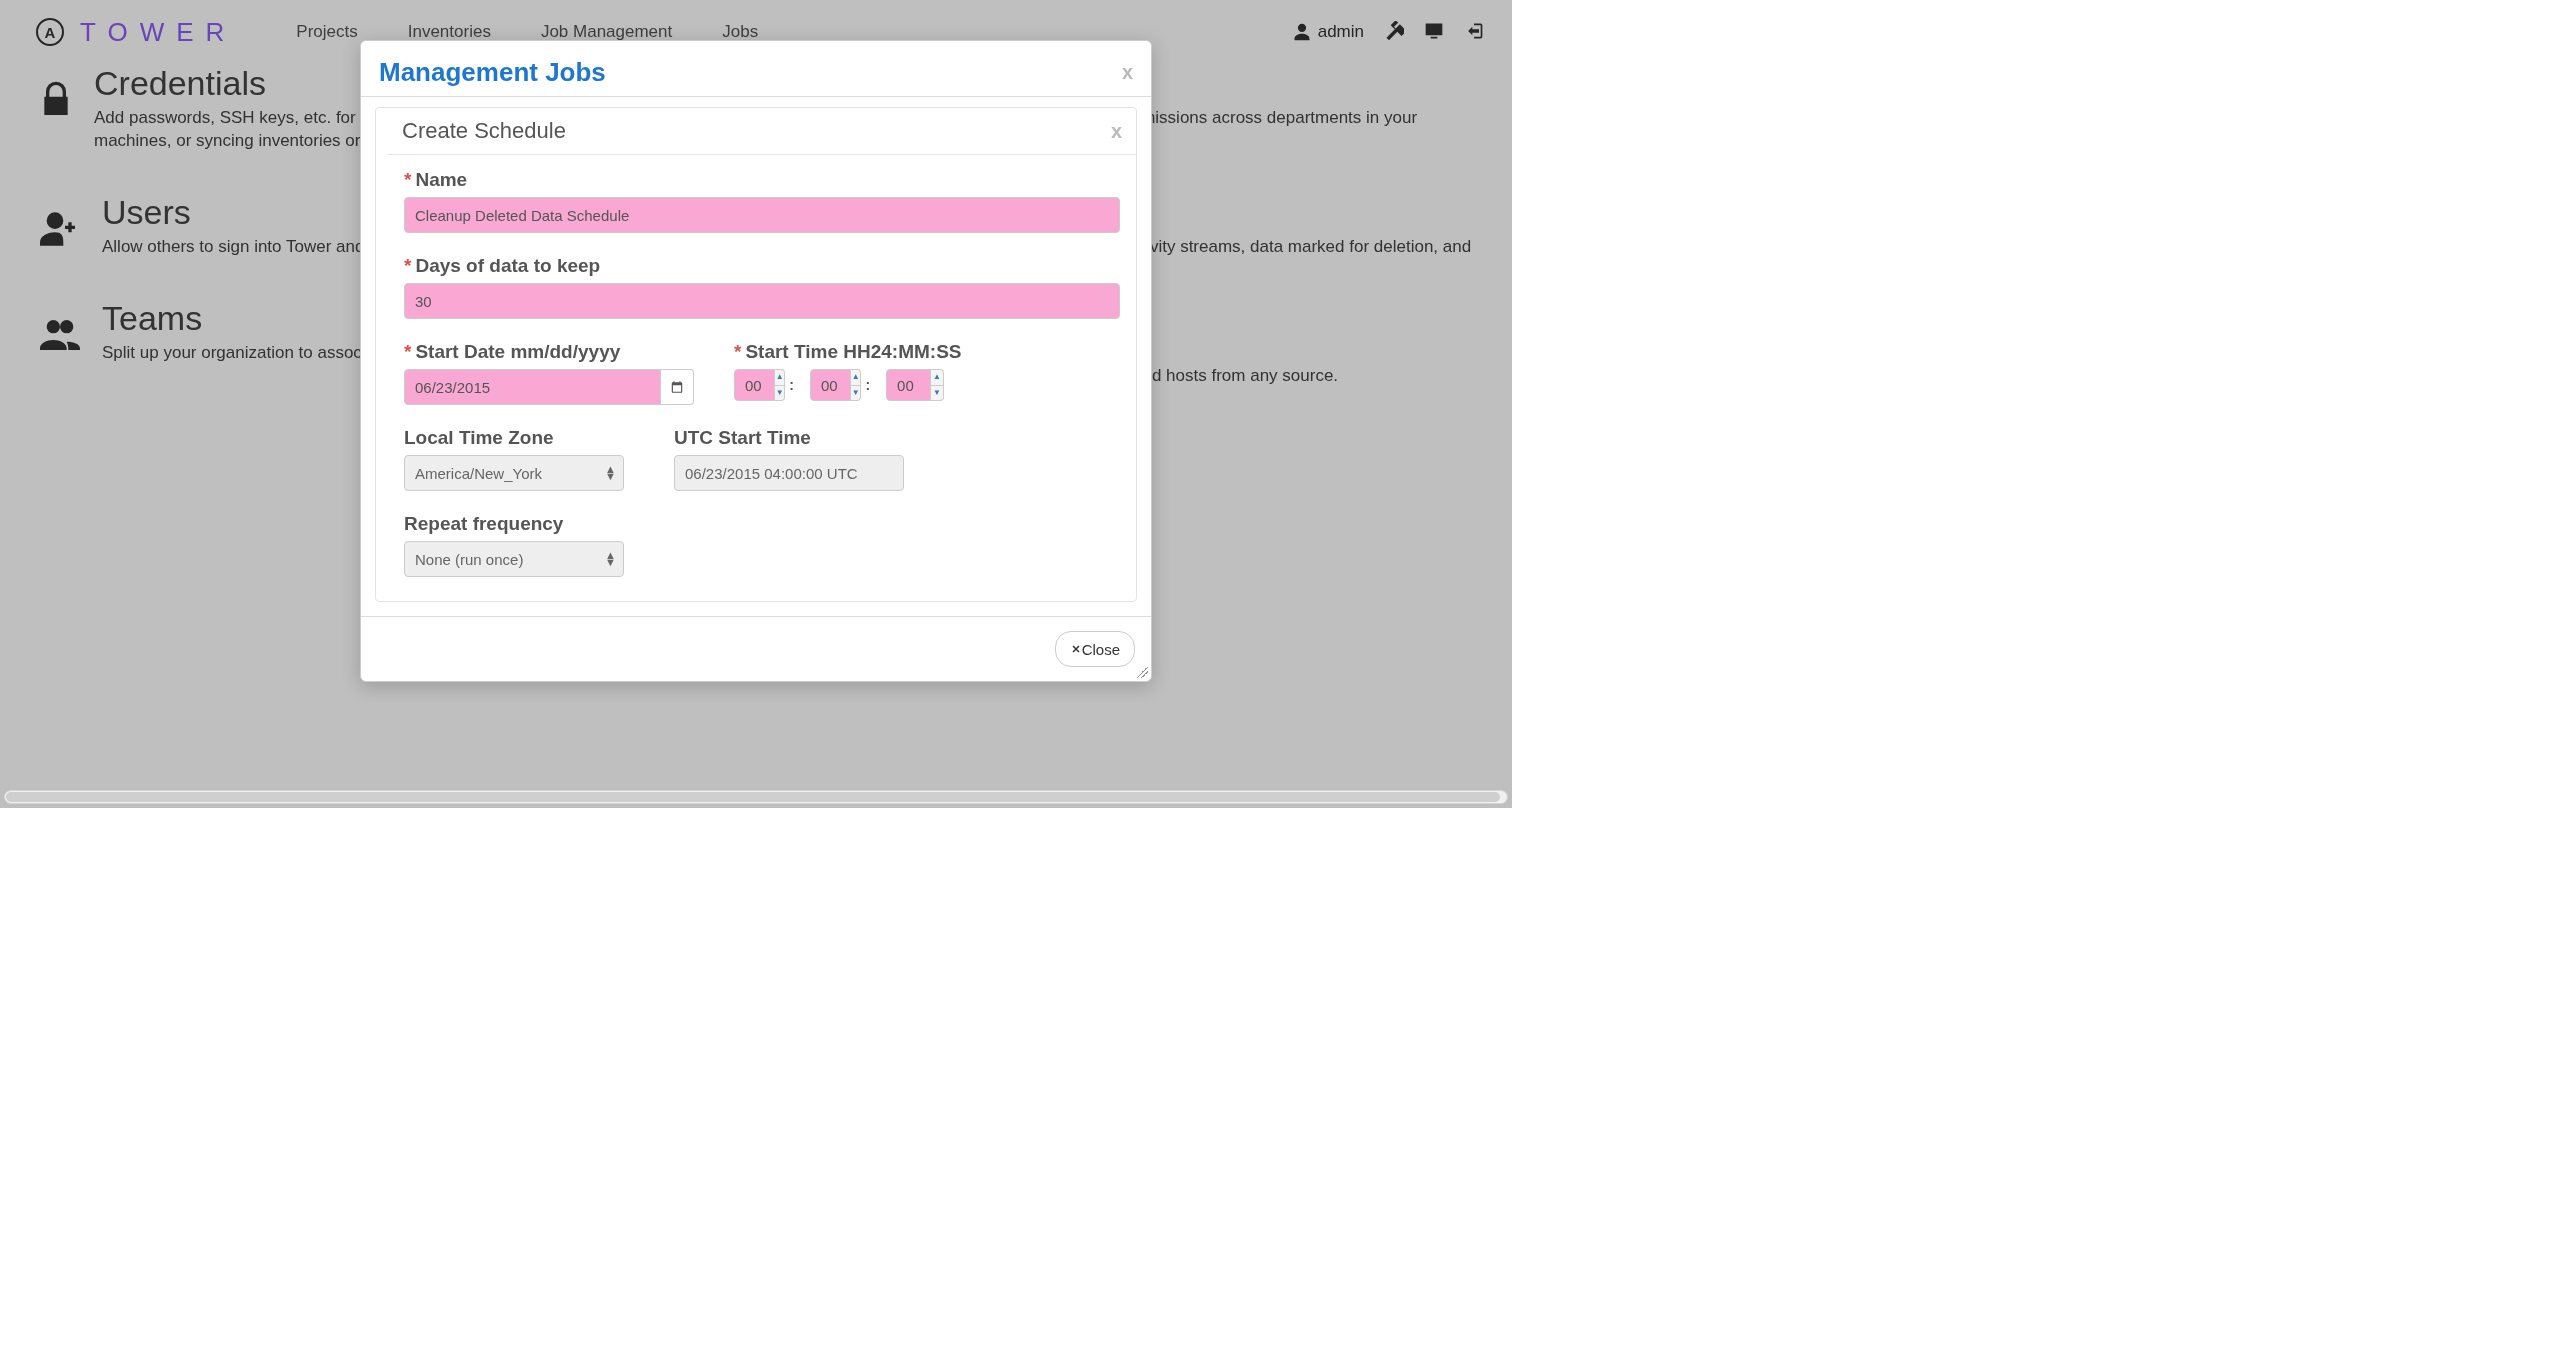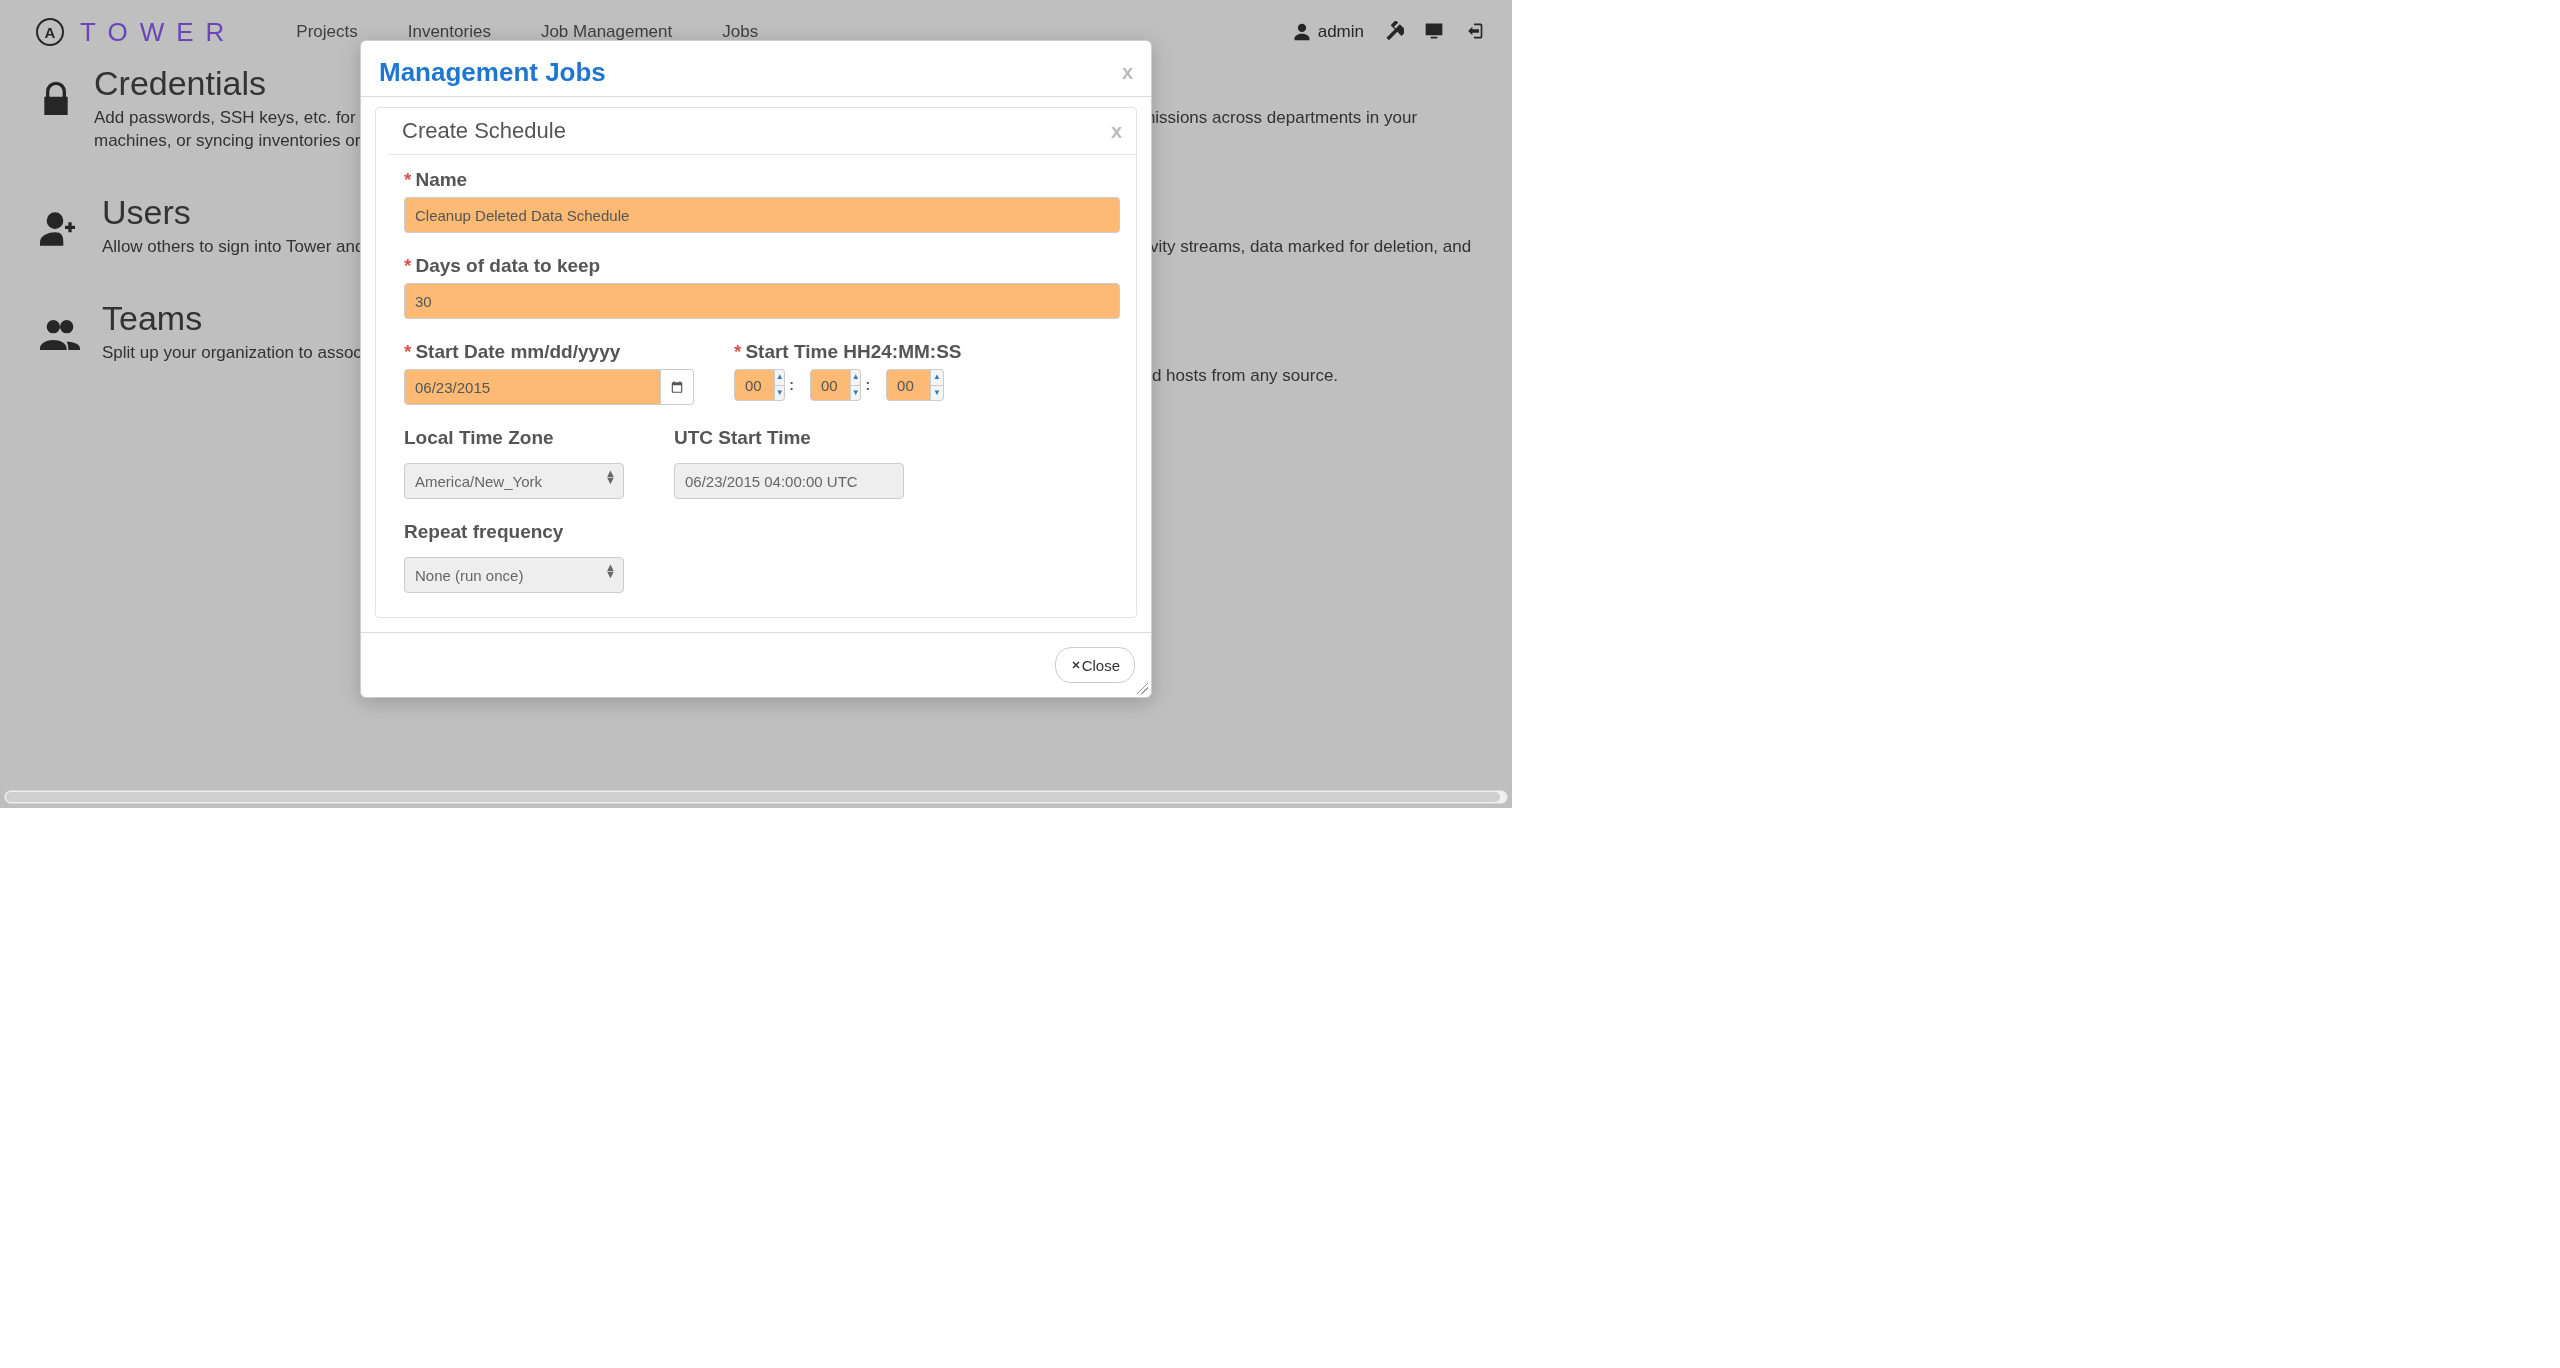--- a/index.html
+++ b/index.html
@@ -90,23 +90,23 @@
     display:flex; align-items:center;
   }
   .panel-hd h2 { font-size:22px; font-weight:500; color:#555; flex:1; }
   .panel-body { padding: 14px 16px 20px 16px; }
 
   .fld { margin-bottom: 22px; }
   .fld label { display:block; font-size:19px; font-weight:700; color:#555; margin-bottom:6px; }
   .fld label .req { color:#d9534f; margin-right:4px; }
   .inp, .sel {
     width:100%; height:36px; border:1px solid #ccc; border-radius:4px;
-    padding:0 10px; font-size:15px; color:#555; background:#fdba74;
-  }
-  .inp[readonly] { background:#eee; color:#666;margin-top:8px; }
+    padding:0 10px; font-size:15px; color:#555; background:#f9a8d4;
+  }
+  .inp[readonly] { background:#eee; color:#666; }
   .row { display:flex; gap:40px; }
   .row > .fld { flex:1; }
 
   
   .date-wrap { display:flex; }
   .date-wrap .inp { border-top-right-radius:0; border-bottom-right-radius:0; }
   .date-btn {
     width:38px; height:36px; border:1px solid #ccc; border-left:none;
     border-top-right-radius:4px; border-bottom-right-radius:4px;
     background:#fff; display:flex; align-items:center; justify-content:center;

